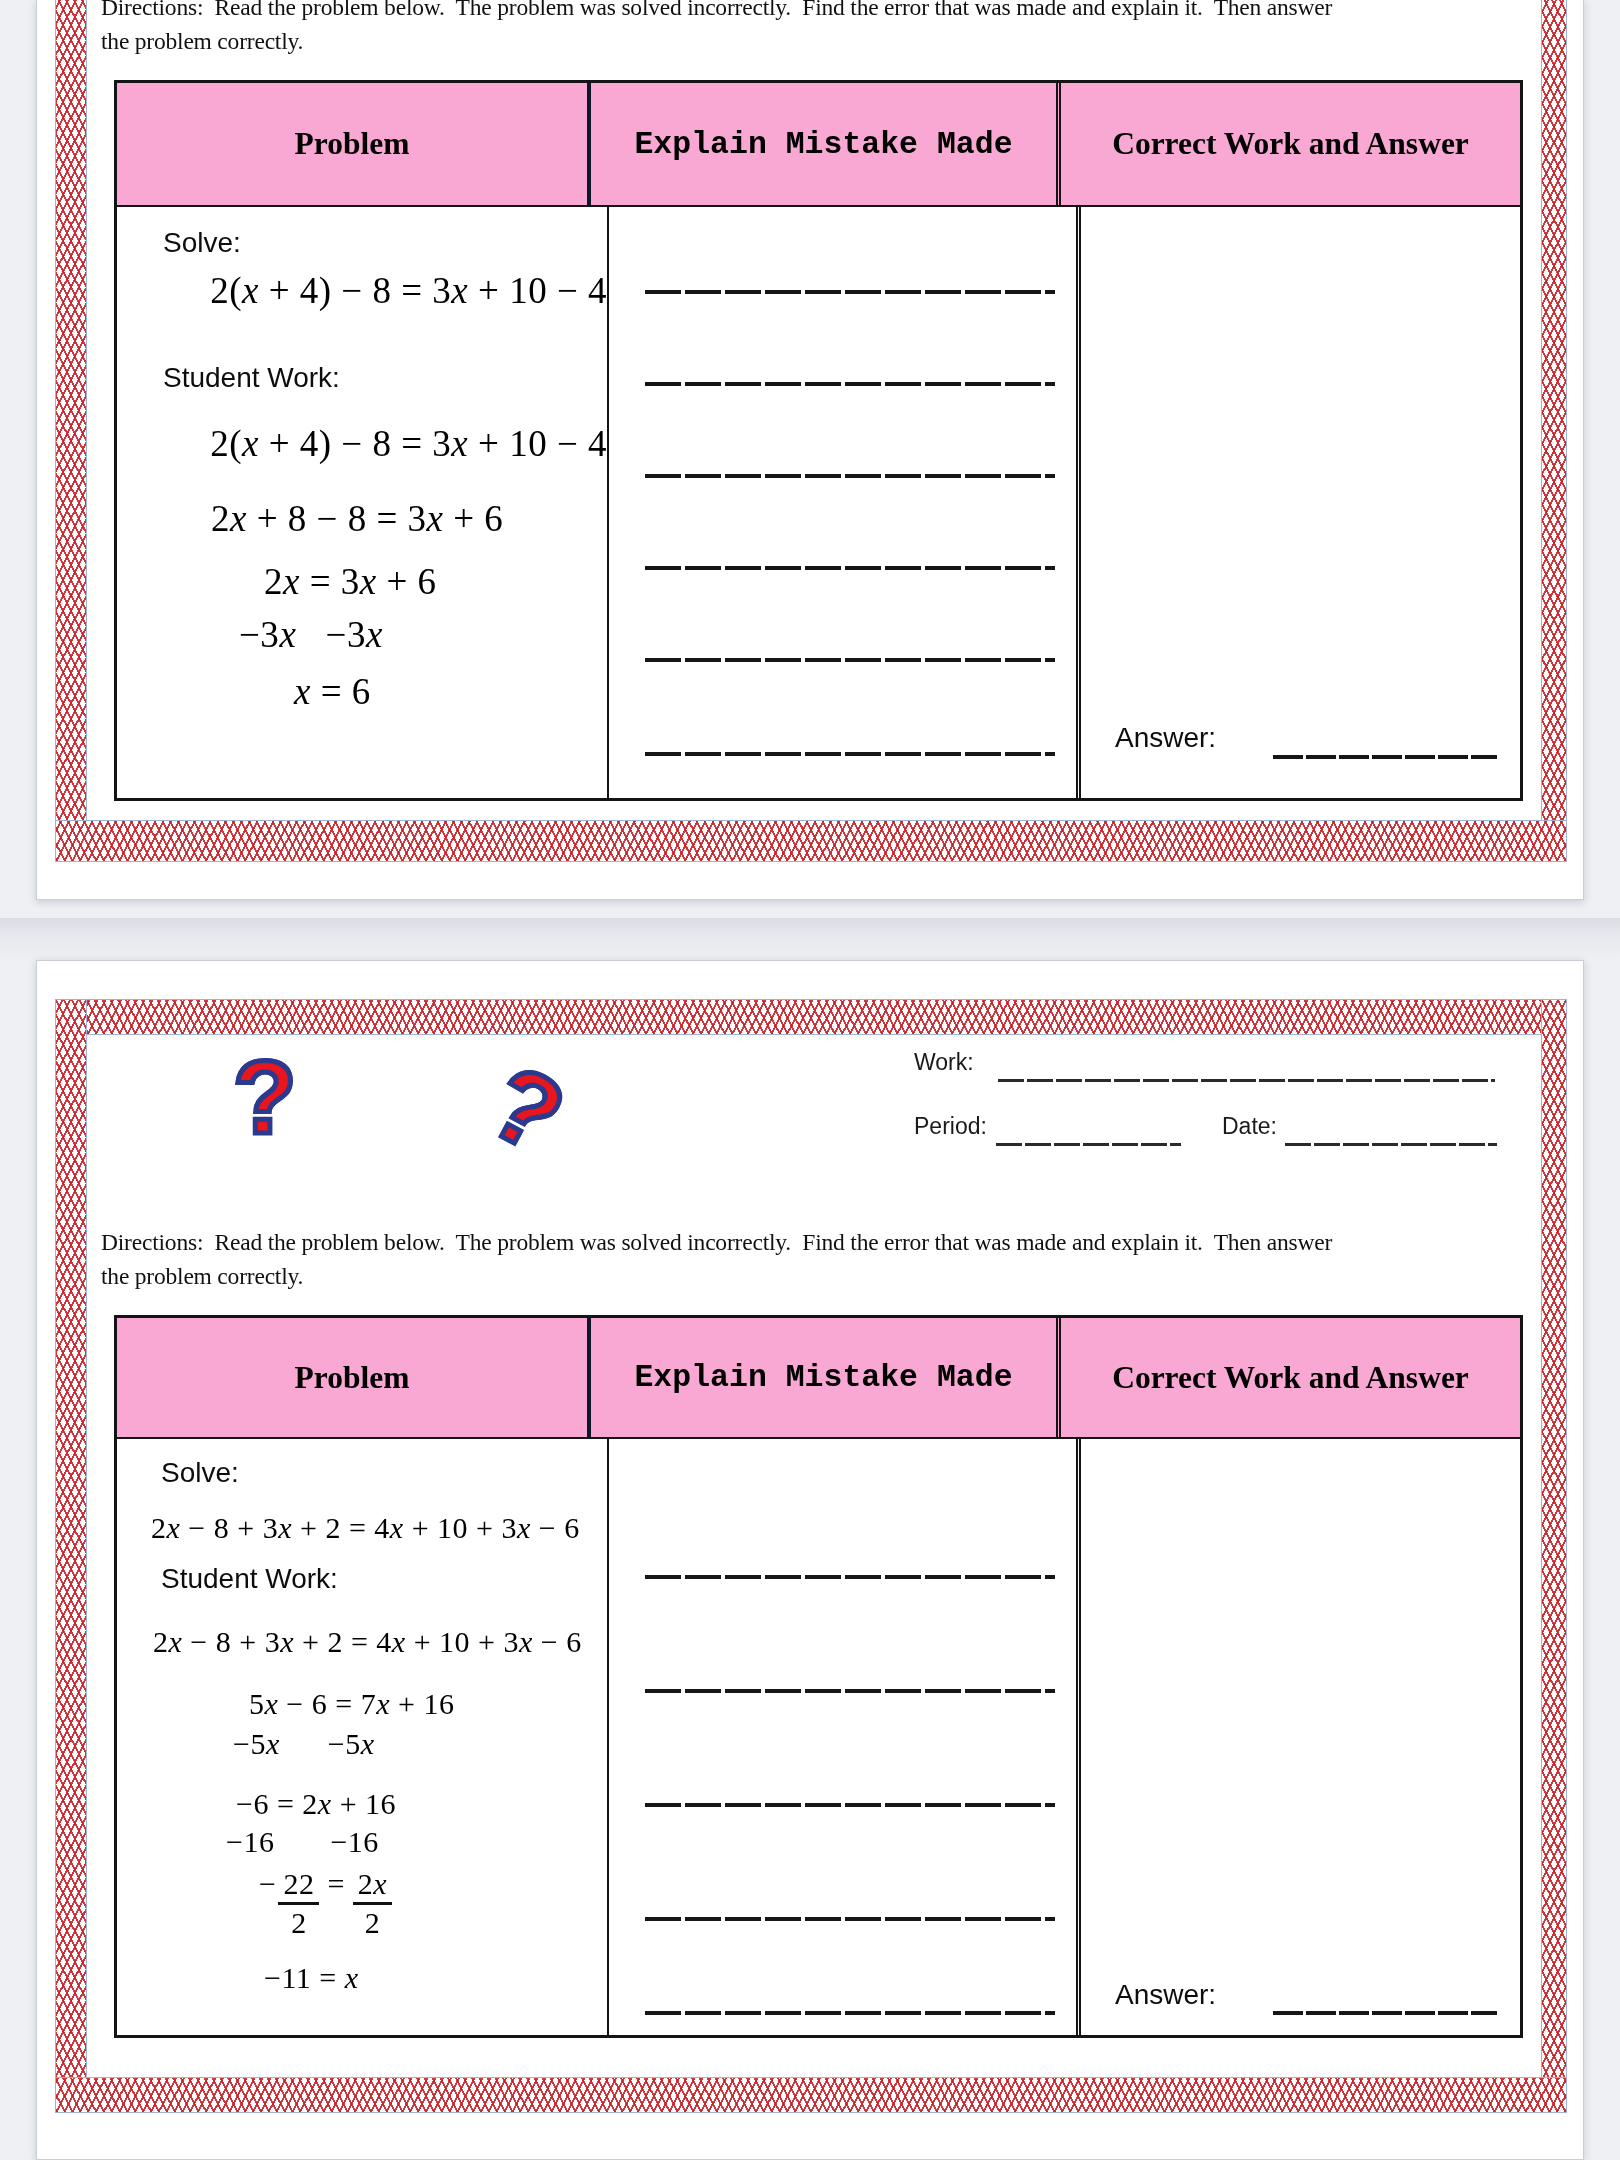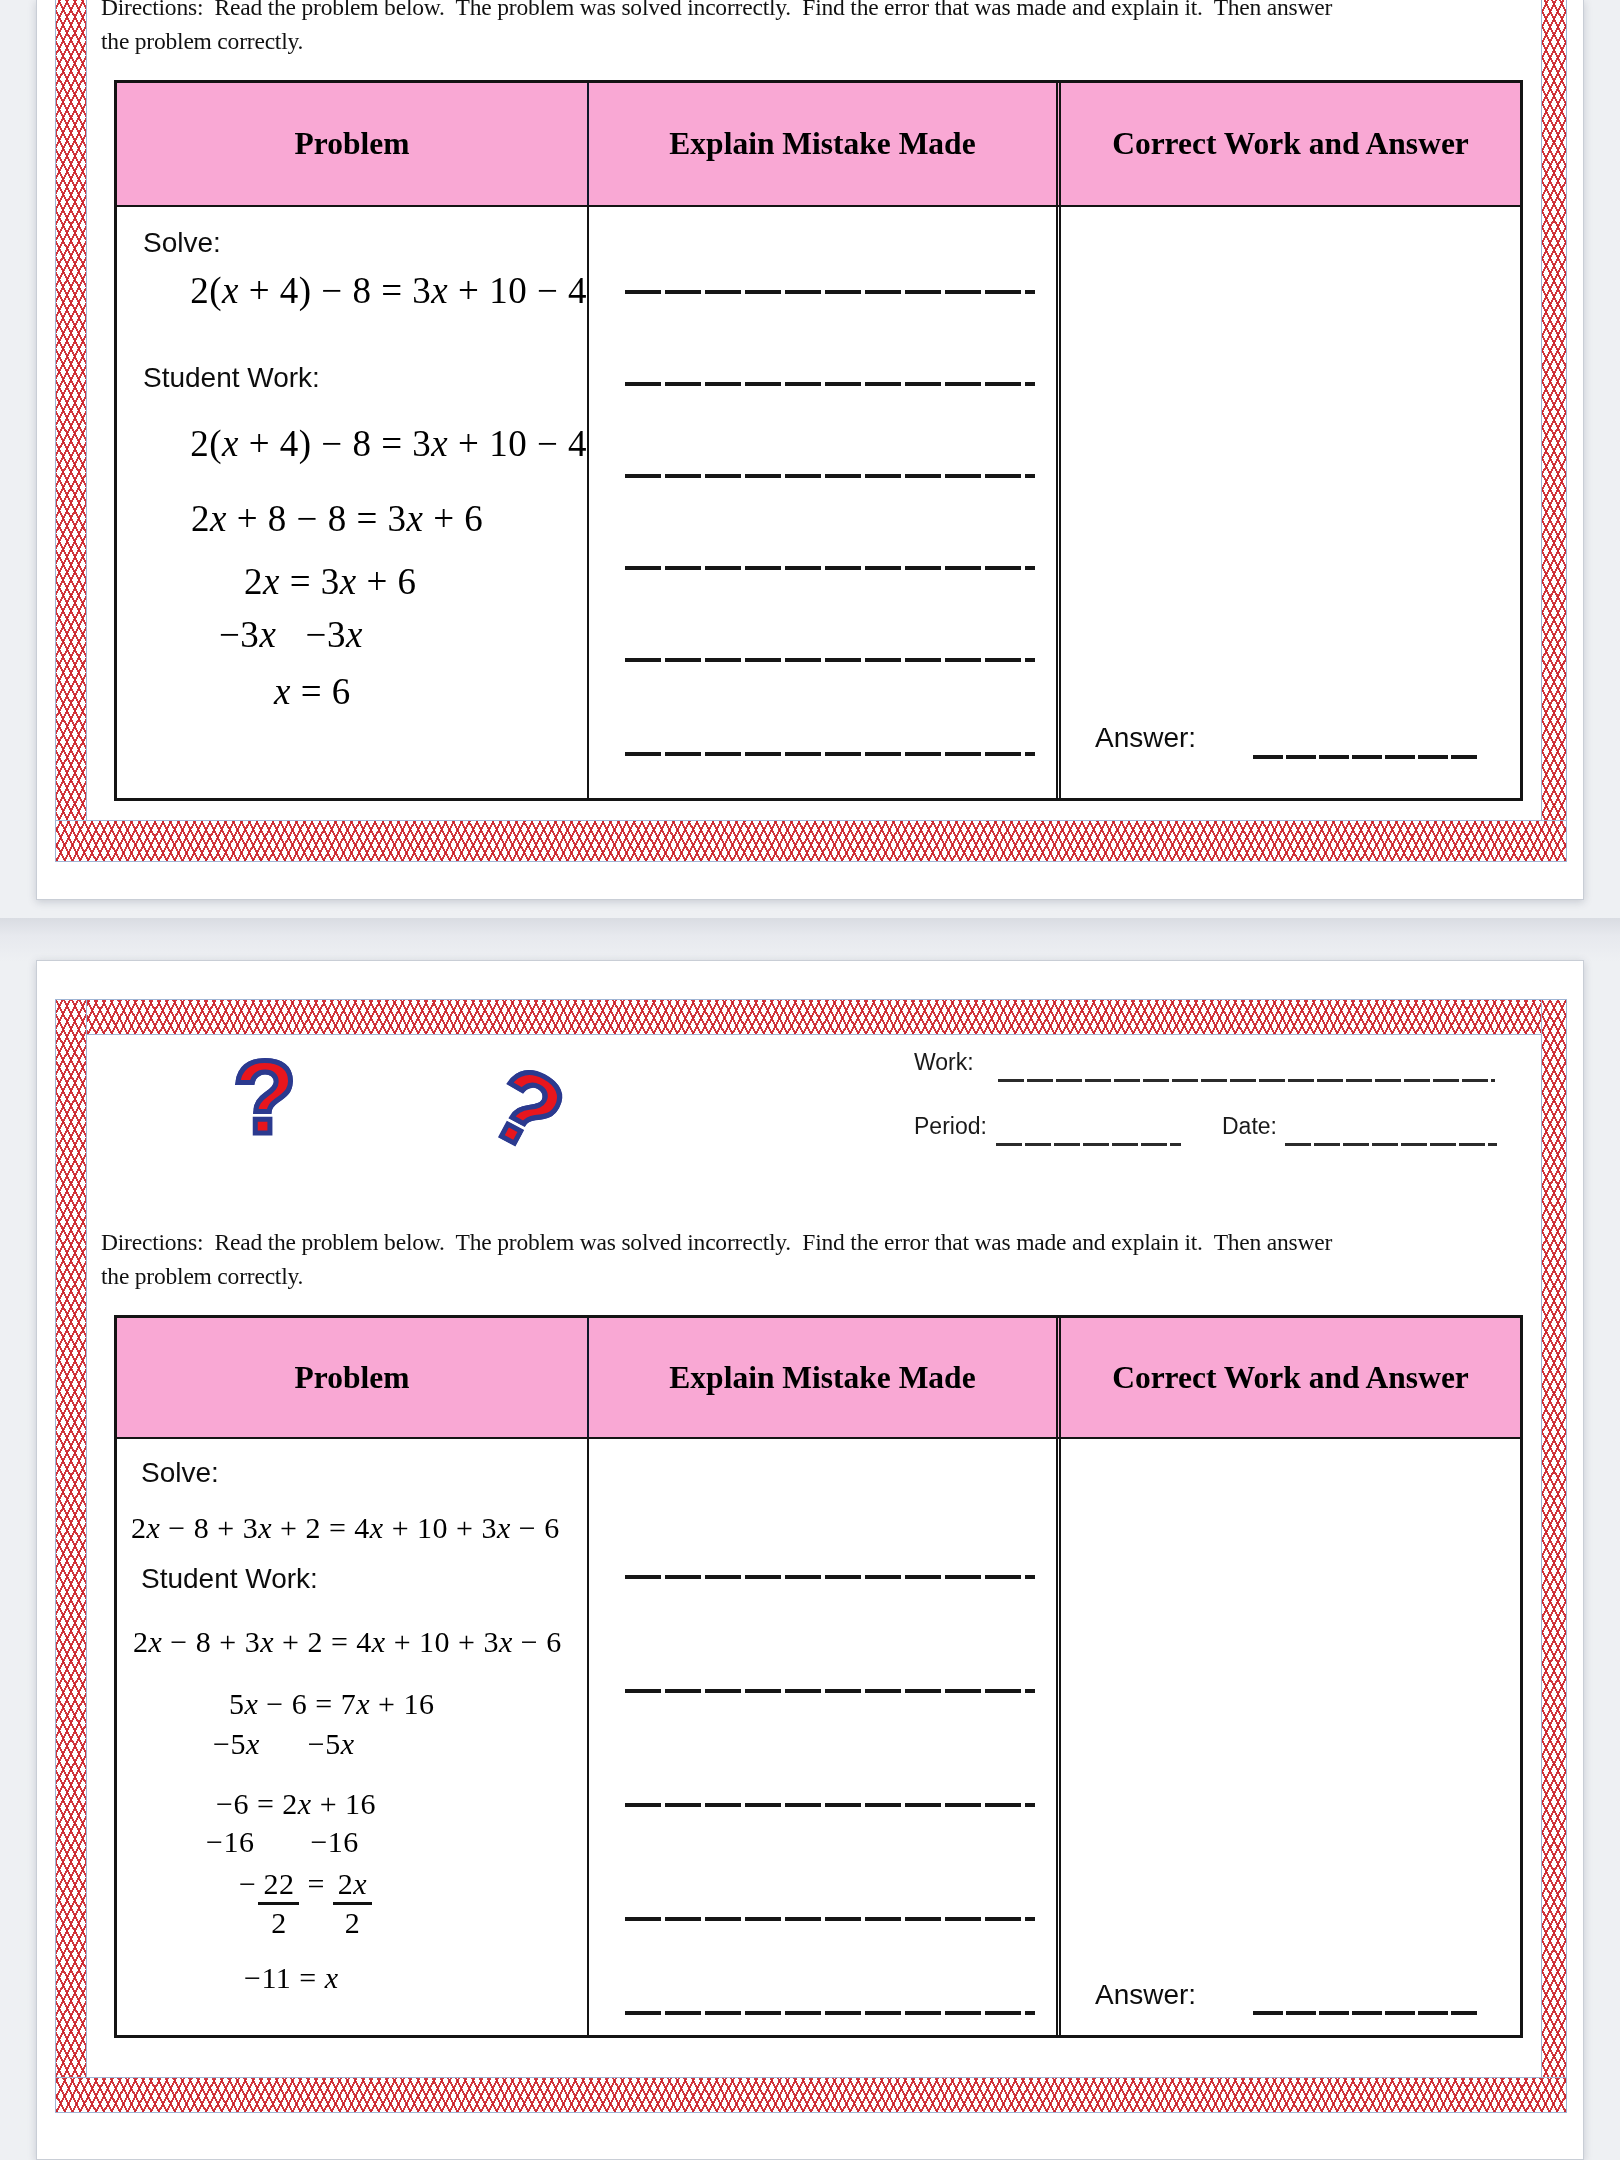--- a/index.html
+++ b/index.html
@@ -49,23 +49,23 @@
     background:repeating-linear-gradient(90deg,#2b2b2b 0 26px,transparent 26px 29px);
   }
   
   .wtable{position:absolute;border:3px solid #141414;box-sizing:border-box;background:#fff;}
   .thead{display:flex;border-bottom:2.5px solid #141414;background:#f9a8d4;}
   .th{
     box-sizing:border-box;display:flex;align-items:center;justify-content:center;
     font-family:"Liberation Serif", serif;font-weight:bold;font-size:31.5px;color:#000;
     text-align:center;padding:0 30px;
   }
-  .th.c2{border-left:2px solid #0f172a;}
+  .th.c2{border-left:4px solid #0f172a;font-family:Liberation Mono, monospace;}
   .th.c3{border-left:5px double #141414;}
-  .tbody{display:flex;position:relative;}
+  .tbody{display:flex;position:relative;padding-left:20px;}
   .td{position:relative;box-sizing:border-box;}
   .td.c2{border-left:2px solid #141414;}
   .td.c3{border-left:5px double #141414;}
   .lbl{position:absolute;font-size:28px;color:#0d0d0d;}
   .eq{
     position:absolute;font-family:"Liberation Serif", serif;color:#000;
     white-space:pre;letter-spacing:.5px;
   }
   .p1eq{font-size:37px;}
   .p2eq{font-size:30px;}

